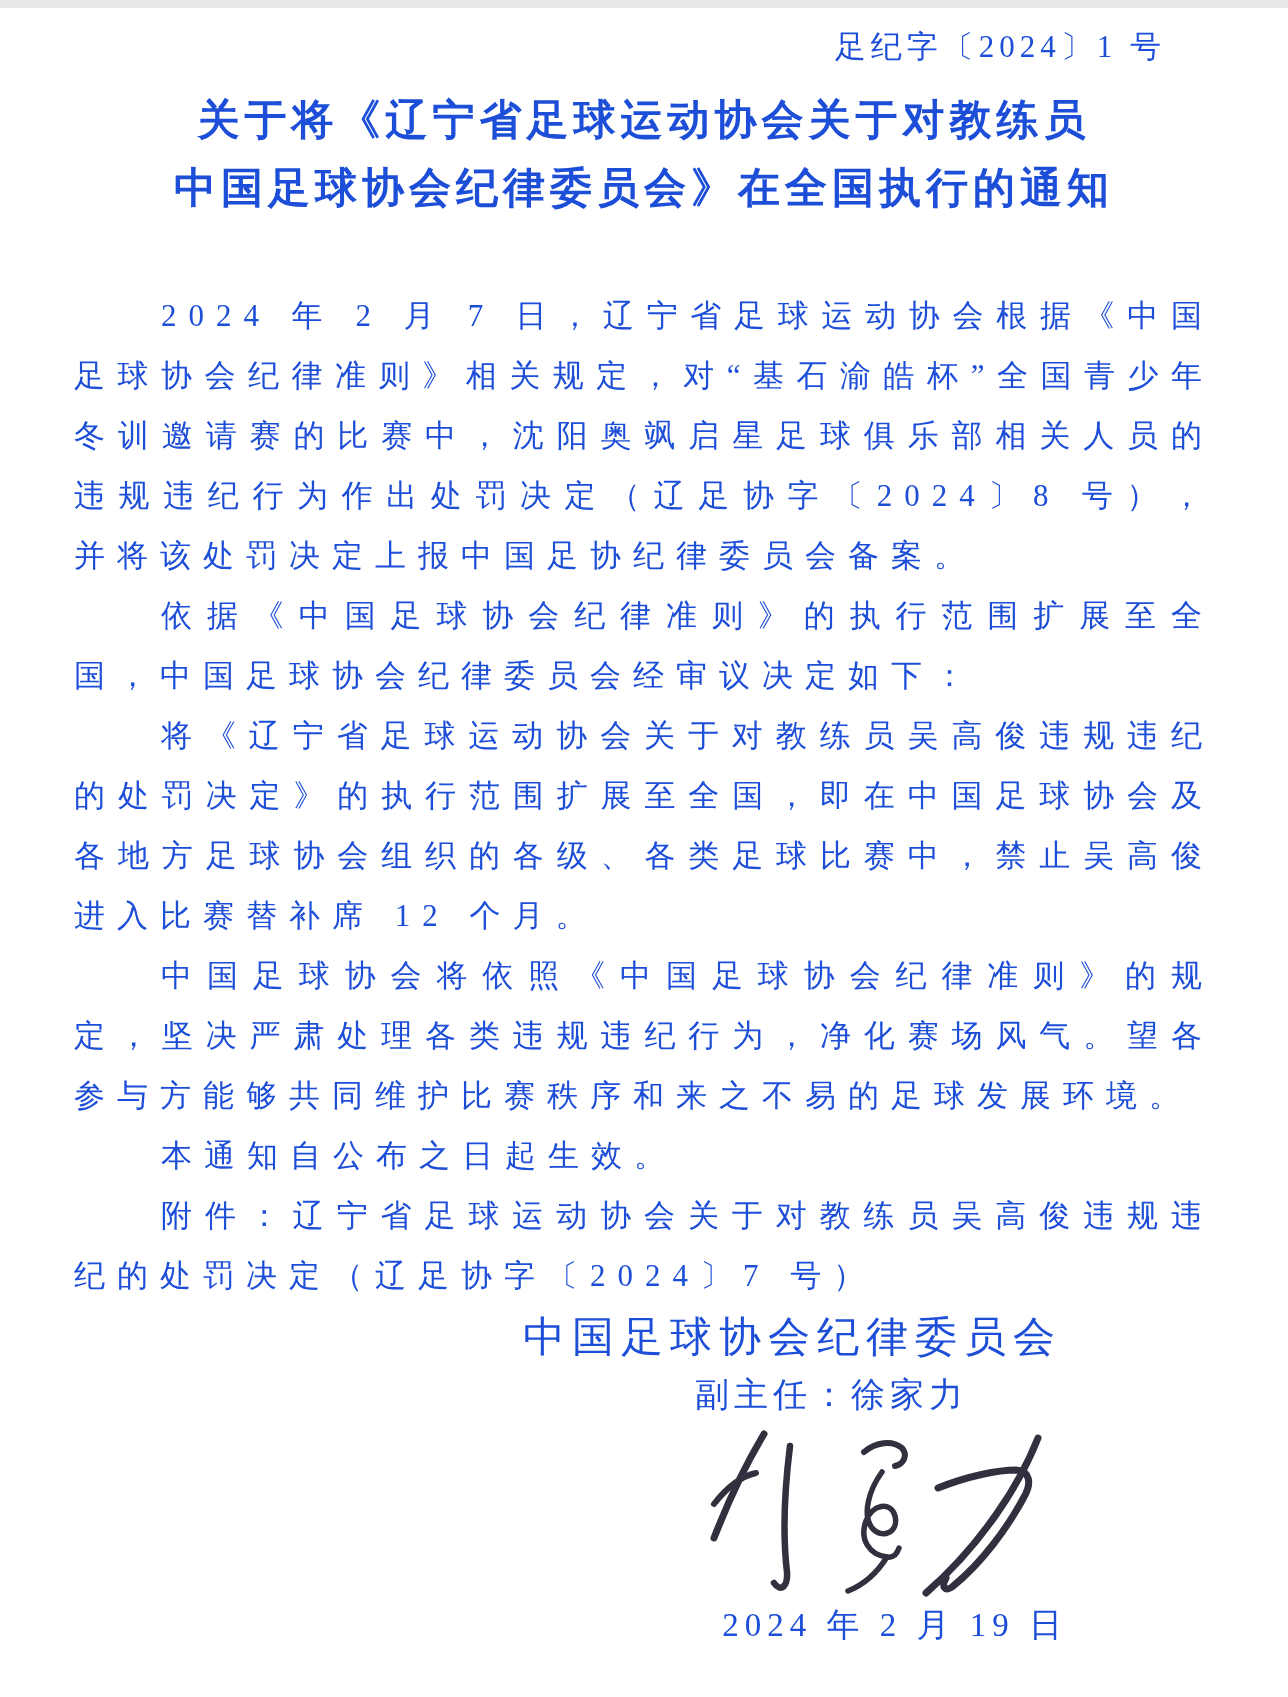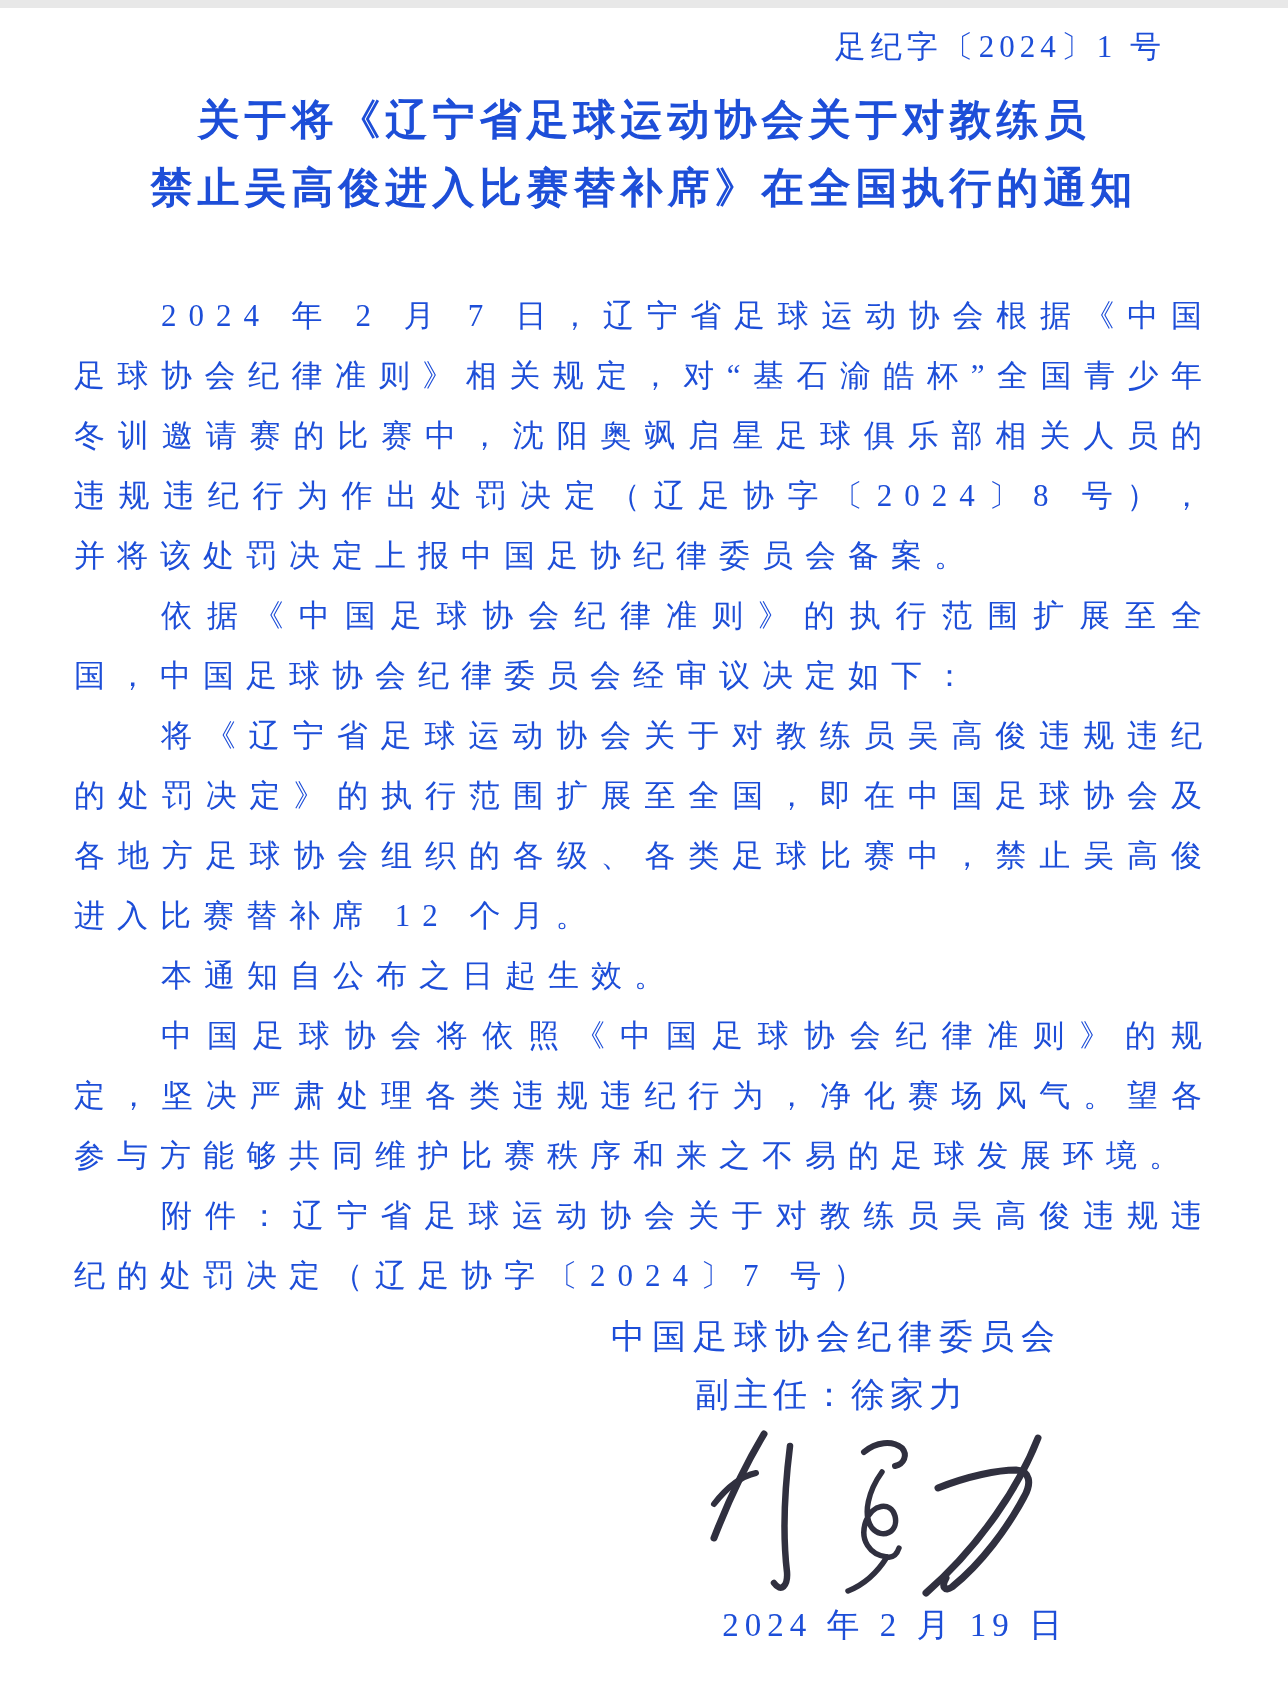--- a/index.html
+++ b/index.html
@@ -38,21 +38,21 @@
     letter-spacing: 12px;
     text-align: justify;
     text-justify: inter-character;
   }
   .body-text p { margin: 0; text-indent: 87px; }
   .body-text p.salutation { text-indent: 0; }
   .closing { margin-top: 2px; }
   .org-line {
     text-align: right;
     padding-right: 226px;
-    font-size: 34px;
+    font-size: 42px;
     letter-spacing: 7px;
     line-height: 58px;
     white-space: nowrap;
     padding-left: 44px;
   }
   .signer-line {
     text-align: right;
     padding-right: 320px;
     font-size: 34px;
     letter-spacing: 5px;
@@ -79,29 +79,29 @@
 </style>
 </head>
 <body>
 
 <div class="page">
 
   <div class="doc-number">足纪字〔2024〕1 号</div>
 
   <div class="title">
     <div>关于将《辽宁省足球运动协会关于对教练员</div>
-    <div>禁止吴高俊进入比赛替补席》在全国执行的通知</div>
+    <div>中国足球协会纪律委员会》在全国执行的通知</div>
   </div>
 
   <div class="body-text">
     <p>2024 年 2 月 7 日，辽宁省足球运动协会根据《中国足球协会纪律准则》相关规定，对“基石渝皓杯”全国青少年冬训邀请赛的比赛中，沈阳奥飒启星足球俱乐部相关人员的违规违纪行为作出处罚决定（辽足协字〔2024〕8 号），并将该处罚决定上报中国足协纪律委员会备案。</p>
     <p>依据《中国足球协会纪律准则》的执行范围扩展至全国，中国足球协会纪律委员会经审议决定如下：</p>
     <p>将《辽宁省足球运动协会关于对教练员吴高俊违规违纪的处罚决定》的执行范围扩展至全国，即在中国足球协会及各地方足球协会组织的各级、各类足球比赛中，禁止吴高俊进入比赛替补席 12 个月。</p>
+    <p>中国足球协会将依照《中国足球协会纪律准则》的规定，坚决严肃处理各类违规违纪行为，净化赛场风气。望各参与方能够共同维护比赛秩序和来之不易的足球发展环境。</p>
     <p>本通知自公布之日起生效。</p>
-    <p>中国足球协会将依照《中国足球协会纪律准则》的规定，坚决严肃处理各类违规违纪行为，净化赛场风气。望各参与方能够共同维护比赛秩序和来之不易的足球发展环境。</p>
     <p>附件：辽宁省足球运动协会关于对教练员吴高俊违规违纪的处罚决定（辽足协字〔2024〕7 号）</p>
   </div>
 
   <div class="closing">
     <div class="org-line">中国足球协会纪律委员会</div>
     <div class="signer-line">副主任：徐家力</div>
 
     <div class="signature-wrap">
       <svg width="372" height="172" viewBox="0 0 372 172" fill="none" stroke="#30303f" stroke-linecap="round" stroke-linejoin="round">
 

